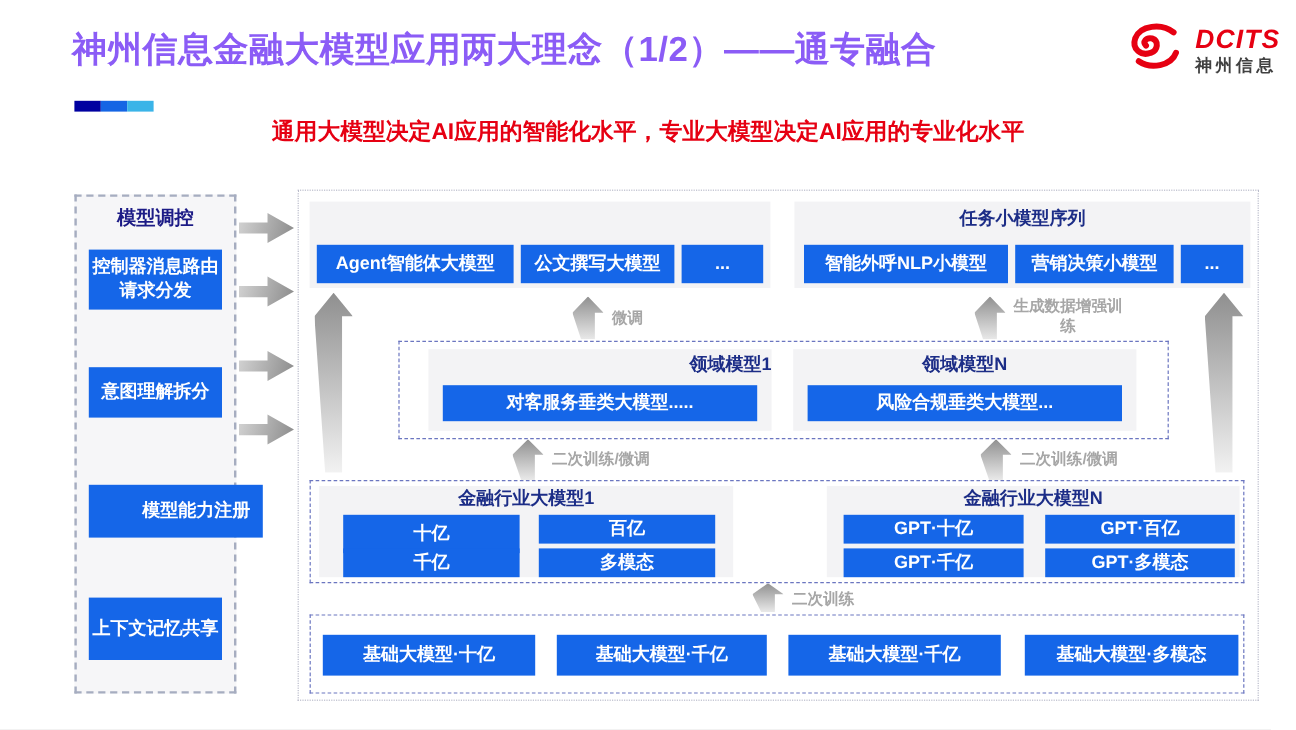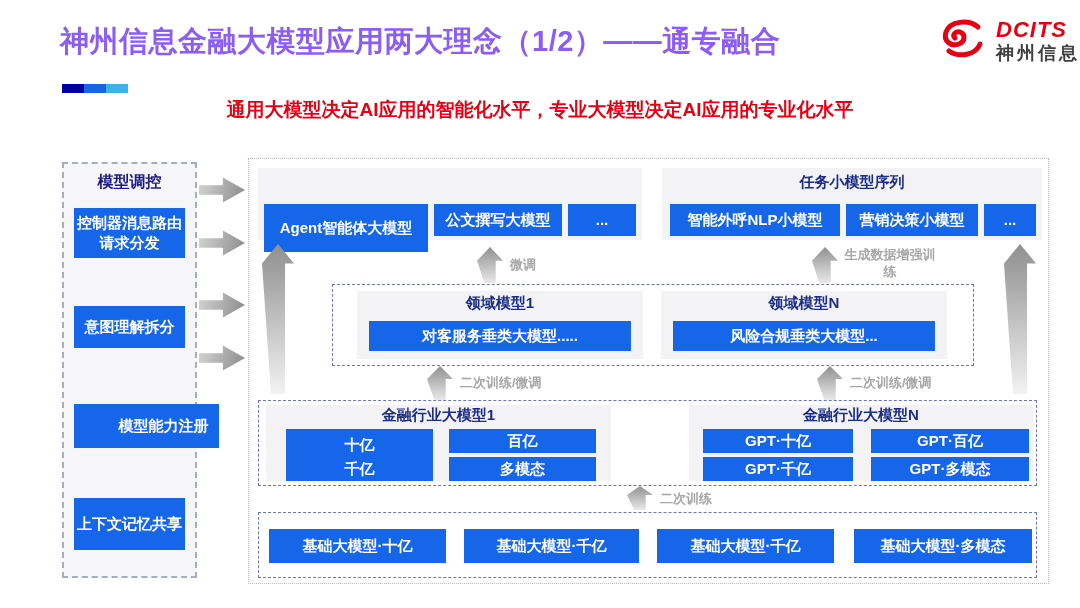--- a/index.html
+++ b/index.html
@@ -8,21 +8,21 @@
   .abs{position:absolute;}
   .title{left:60px;top:22px;font-size:29px;font-weight:bold;color:#8b5cf6;letter-spacing:0.5px;white-space:nowrap;}
   .tricolor{left:62px;top:84px;display:flex;}
   .tricolor span{width:22px;height:9px;display:block;}
   .tc1{background:#0000a0;} .tc2{background:#1565e4;} .tc3{background:#3ab4e8;}
   .subtitle{left:0;right:0;top:97px;text-align:center;font-size:19px;font-weight:bold;color:#e60012;}
   
   .logo{left:938px;top:18px;display:flex;align-items:center;gap:8px;}
   .logo-txt{display:flex;flex-direction:column;line-height:1.1;}
   .logo-brand{color:#e60012;font-weight:bold;font-size:22px;font-style:italic;letter-spacing:1px;}
-  .logo-cn{color:#404040;font-size:18px;font-weight:bold;letter-spacing:3px;margin-top:2px;}
+  .logo-cn{color:#404040;font-size:14px;font-weight:bold;letter-spacing:3px;margin-top:2px;}
   
   .sidebar{left:62px;top:162px;width:131px;height:412px;border:2px dashed #a6adc0;background:#f6f6f8;}
   .sb-header{left:0;right:0;top:8px;text-align:center;font-size:16px;font-weight:bold;color:#1c1b86;}
   .bb{background:#1566e8;color:#ffffff;font-weight:bold;display:flex;align-items:center;justify-content:center;
       text-align:center;font-size:15px;line-height:1.35;}
   .sb-item{left:10px;width:107px;padding:0 2px;}
   
   .outer{left:248px;top:158px;width:799px;height:424px;border:1px dotted #b9bbca;}
   .panel{background:#f3f3f5;}
   .sec-h{text-align:center;font-size:15px;font-weight:bold;color:#1c2d87;white-space:nowrap;}
@@ -74,21 +74,21 @@
   </div>
 
   <div class="abs arrow-right" style="left:199px;top:177px;width:46px;height:26px;"></div>
   <div class="abs arrow-right" style="left:199px;top:230px;width:46px;height:26px;"></div>
   <div class="abs arrow-right" style="left:199px;top:292px;width:46px;height:26px;"></div>
   <div class="abs arrow-right" style="left:199px;top:345px;width:46px;height:26px;"></div>
 
   <div class="abs outer"></div>
 
   <div class="abs panel" style="left:258px;top:168px;width:384px;height:72px;">
-    <div class="abs bb" style="left:6px;top:36px;width:164px;height:48px;">Agent智能体大模型</div>
+    <div class="abs bb" style="left:6px;top:36px;width:164px;height:32px;">Agent智能体大模型</div>
     <div class="abs bb" style="left:176px;top:36px;width:128px;height:32px;">公文撰写大模型</div>
     <div class="abs bb" style="left:310px;top:36px;width:68px;height:32px;">...</div>
   </div>
 
   <div class="abs panel" style="left:662px;top:168px;width:380px;height:72px;">
     <div class="abs sec-h" style="left:0;right:0;top:5px;">任务小模型序列</div>
     <div class="abs bb" style="left:8px;top:36px;width:170px;height:32px;">智能外呼NLP小模型</div>
     <div class="abs bb" style="left:184px;top:36px;width:132px;height:32px;">营销决策小模型</div>
     <div class="abs bb" style="left:322px;top:36px;width:52px;height:32px;">...</div>
   </div>
@@ -97,21 +97,21 @@
   <div class="abs arrow-up-tall" style="left:1004px;top:244px;width:32px;height:150px;"></div>
 
   <div class="abs arrow-up" style="left:477px;top:247px;width:26px;height:36px;"></div>
   <div class="abs glabel" style="left:510px;top:256px;">微调</div>
 
   <div class="abs arrow-up" style="left:812px;top:247px;width:26px;height:36px;"></div>
   <div class="abs glabel gen-label" style="left:840px;top:247px;white-space:normal;">生成数据增强训练</div>
 
   <div class="abs dashed-box" style="left:332px;top:284px;width:640px;height:80px;">
     <div class="abs panel" style="left:24px;top:6px;width:286px;height:68px;">
-      <div class="abs sec-h" style="left:0;right:0;top:3px;">领域模型1</div>
+      <div class="abs sec-h" style="left:0;right:0;top:3px;text-align:right;">领域模型1</div>
       <div class="abs bb" style="left:12px;top:30px;width:262px;height:30px;">对客服务垂类大模型.....</div>
     </div>
     <div class="abs panel" style="left:328px;top:6px;width:286px;height:68px;">
       <div class="abs sec-h" style="left:0;right:0;top:3px;">领域模型N</div>
       <div class="abs bb" style="left:12px;top:30px;width:262px;height:30px;">风险合规垂类大模型...</div>
     </div>
   </div>
 
   <div class="abs arrow-up" style="left:427px;top:366px;width:26px;height:34px;"></div>
   <div class="abs glabel" style="left:460px;top:374px;">二次训练/微调</div>

